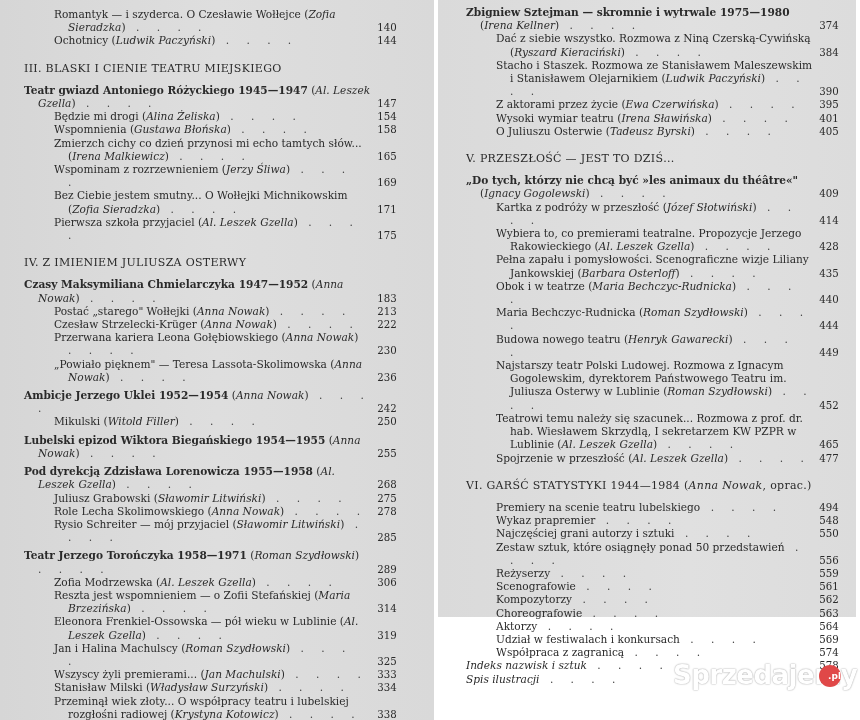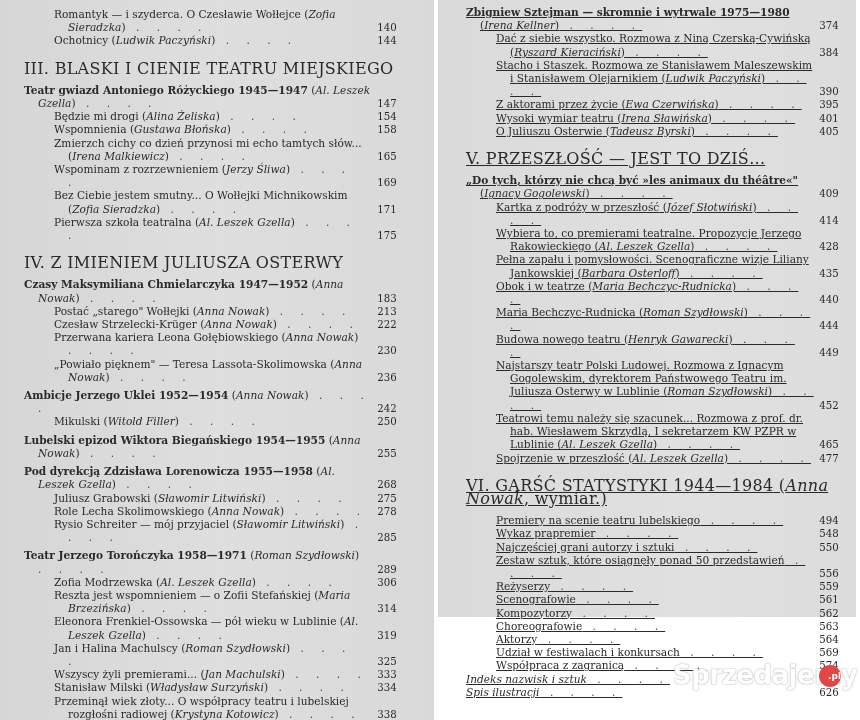--- a/index.html
+++ b/index.html
@@ -6,32 +6,32 @@
     html, body { width: 860px; height: 720px; overflow: hidden; background: #ffffff; }
     body { position: relative; font-family: "DejaVu Serif", "Liberation Serif", serif; color: #2a2a2a; }
     .page {
       position: absolute; top: 0;
       background: linear-gradient(180deg, #dcdcdc 0%, #d8d8d8 50%, #d4d4d4 100%);
     }
     #page-left { left: 0; width: 434px; height: 720px; background: linear-gradient(90deg, #d6d6d6 0%, #dedede 50%, #d9d9d9 100%); }
     #page-right { left: 438px; width: 418px; height: 617px; background: linear-gradient(90deg, #dadada 0%, #e0e0e0 60%, #dcdcdc 100%); }
     .toc { position: absolute; font-size: 10.6px; line-height: 13.2px; }
     #page-left .toc { left: 24px; top: 8px; width: 378px; }
-    #page-right .toc { left: 28px; top: 6px; width: 378px; text-decoration: underline; }
+    #page-right .toc { left: 28px; top: 6px; width: 378px; }
     .entry { position: relative; padding-right: 30px; }
     .entry .txt { display: block; }
     .entry .pg { position: absolute; right: 0; bottom: 0; width: 30px; text-align: center; font-size: 10.2px; }
     .lvl0 { padding-left: 0; }
     .lvl0 .txt { text-indent: 0; padding-left: 14px; text-indent: -14px; }
     .lvl1 { padding-left: 30px; }
     .lvl1 .txt { padding-left: 14px; text-indent: -14px; }
     .bold { font-weight: bold; }
     .au { font-style: italic; }
     .dots { letter-spacing: 7px; color: #444; }
-    .section-head { font-size: 16px; letter-spacing: 0.3px; margin-top: 14px; margin-bottom: 9px; }
+    .section-head { font-size: 11px; letter-spacing: 0.3px; margin-top: 14px; margin-bottom: 9px; }
     .gap { height: 5px; }
     #watermark {
       position: absolute; left: 673px; top: 660px; font-family: "DejaVu Sans", "Liberation Sans", sans-serif;
       font-weight: bold; font-size: 26px; color: #ffffff; letter-spacing: -0.5px;
       text-shadow: 0 0 2px #bbb, 0 0 1px #999;
     }
     #watermark-badge {
       position: absolute; left: 819px; top: 665px; width: 22px; height: 22px; border-radius: 50%;
       background: #e04848; color: #fff; font-family: "DejaVu Sans", "Liberation Sans", sans-serif;
       font-size: 9px; font-weight: bold; text-align: right; line-height: 22px;
@@ -69,21 +69,21 @@
       </div>
       <div class="entry lvl1">
         <span class="txt"><span>Wspominam z rozrzewnieniem</span><span> (</span><span class="au">Jerzy Śliwa</span><span>)</span><span class="dots"> . . . .</span></span>
         <span class="pg">169</span>
       </div>
       <div class="entry lvl1">
         <span class="txt"><span>Bez Ciebie jestem smutny... O Wołłejki Michnikowskim</span><span> (</span><span class="au">Zofia Sieradzka</span><span>)</span><span class="dots"> . . . .</span></span>
         <span class="pg">171</span>
       </div>
       <div class="entry lvl1">
-        <span class="txt"><span>Pierwsza szkoła teatralna</span><span> (</span><span class="au">Al. Leszek Gzella</span><span>)</span><span class="dots"> . . . .</span></span>
+        <span class="txt"><span>Pierwsza szkoła przyjaciel</span><span> (</span><span class="au">Al. Leszek Gzella</span><span>)</span><span class="dots"> . . . .</span></span>
         <span class="pg">175</span>
       </div>
       <div class="section-head">IV. Z IMIENIEM JULIUSZA OSTERWY</div>
       <div class="entry lvl0">
         <span class="txt"><span class="bold">Czasy Maksymiliana Chmielarczyka 1947—1952</span><span> (</span><span class="au">Anna Nowak</span><span>)</span><span class="dots"> . . . .</span></span>
         <span class="pg">183</span>
       </div>
       <div class="entry lvl1">
         <span class="txt"><span>Postać „starego" Wołłejki</span><span> (</span><span class="au">Anna Nowak</span><span>)</span><span class="dots"> . . . .</span></span>
         <span class="pg">213</span>
@@ -227,21 +227,21 @@
         <span class="pg">452</span>
       </div>
       <div class="entry lvl1">
         <span class="txt"><span>Teatrowi temu należy się szacunek... Rozmowa z prof. dr. hab. Wiesławem Skrzydlą, I sekretarzem KW PZPR w Lublinie</span><span> (</span><span class="au">Al. Leszek Gzella</span><span>)</span><span class="dots"> . . . .</span></span>
         <span class="pg">465</span>
       </div>
       <div class="entry lvl1">
         <span class="txt"><span>Spojrzenie w przeszłość</span><span> (</span><span class="au">Al. Leszek Gzella</span><span>)</span><span class="dots"> . . . .</span></span>
         <span class="pg">477</span>
       </div>
-      <div class="section-head"><span>VI. GARŚĆ STATYSTYKI 1944—1984</span><span> (</span><span class="au">Anna Nowak</span><span>, wymiar.)</span></div>
+      <div class="section-head"><span>VI. GARŚĆ STATYSTYKI 1944—1984</span><span> (</span><span class="au">Anna Nowak</span><span>, oprac.)</span></div>
       <div class="entry lvl1">
         <span class="txt"><span>Premiery na scenie teatru lubelskiego</span><span class="dots"> . . . .</span></span>
         <span class="pg">494</span>
       </div>
       <div class="entry lvl1">
         <span class="txt"><span>Wykaz prapremier</span><span class="dots"> . . . .</span></span>
         <span class="pg">548</span>
       </div>
       <div class="entry lvl1">
         <span class="txt"><span>Najczęściej grani autorzy i sztuki</span><span class="dots"> . . . .</span></span>

